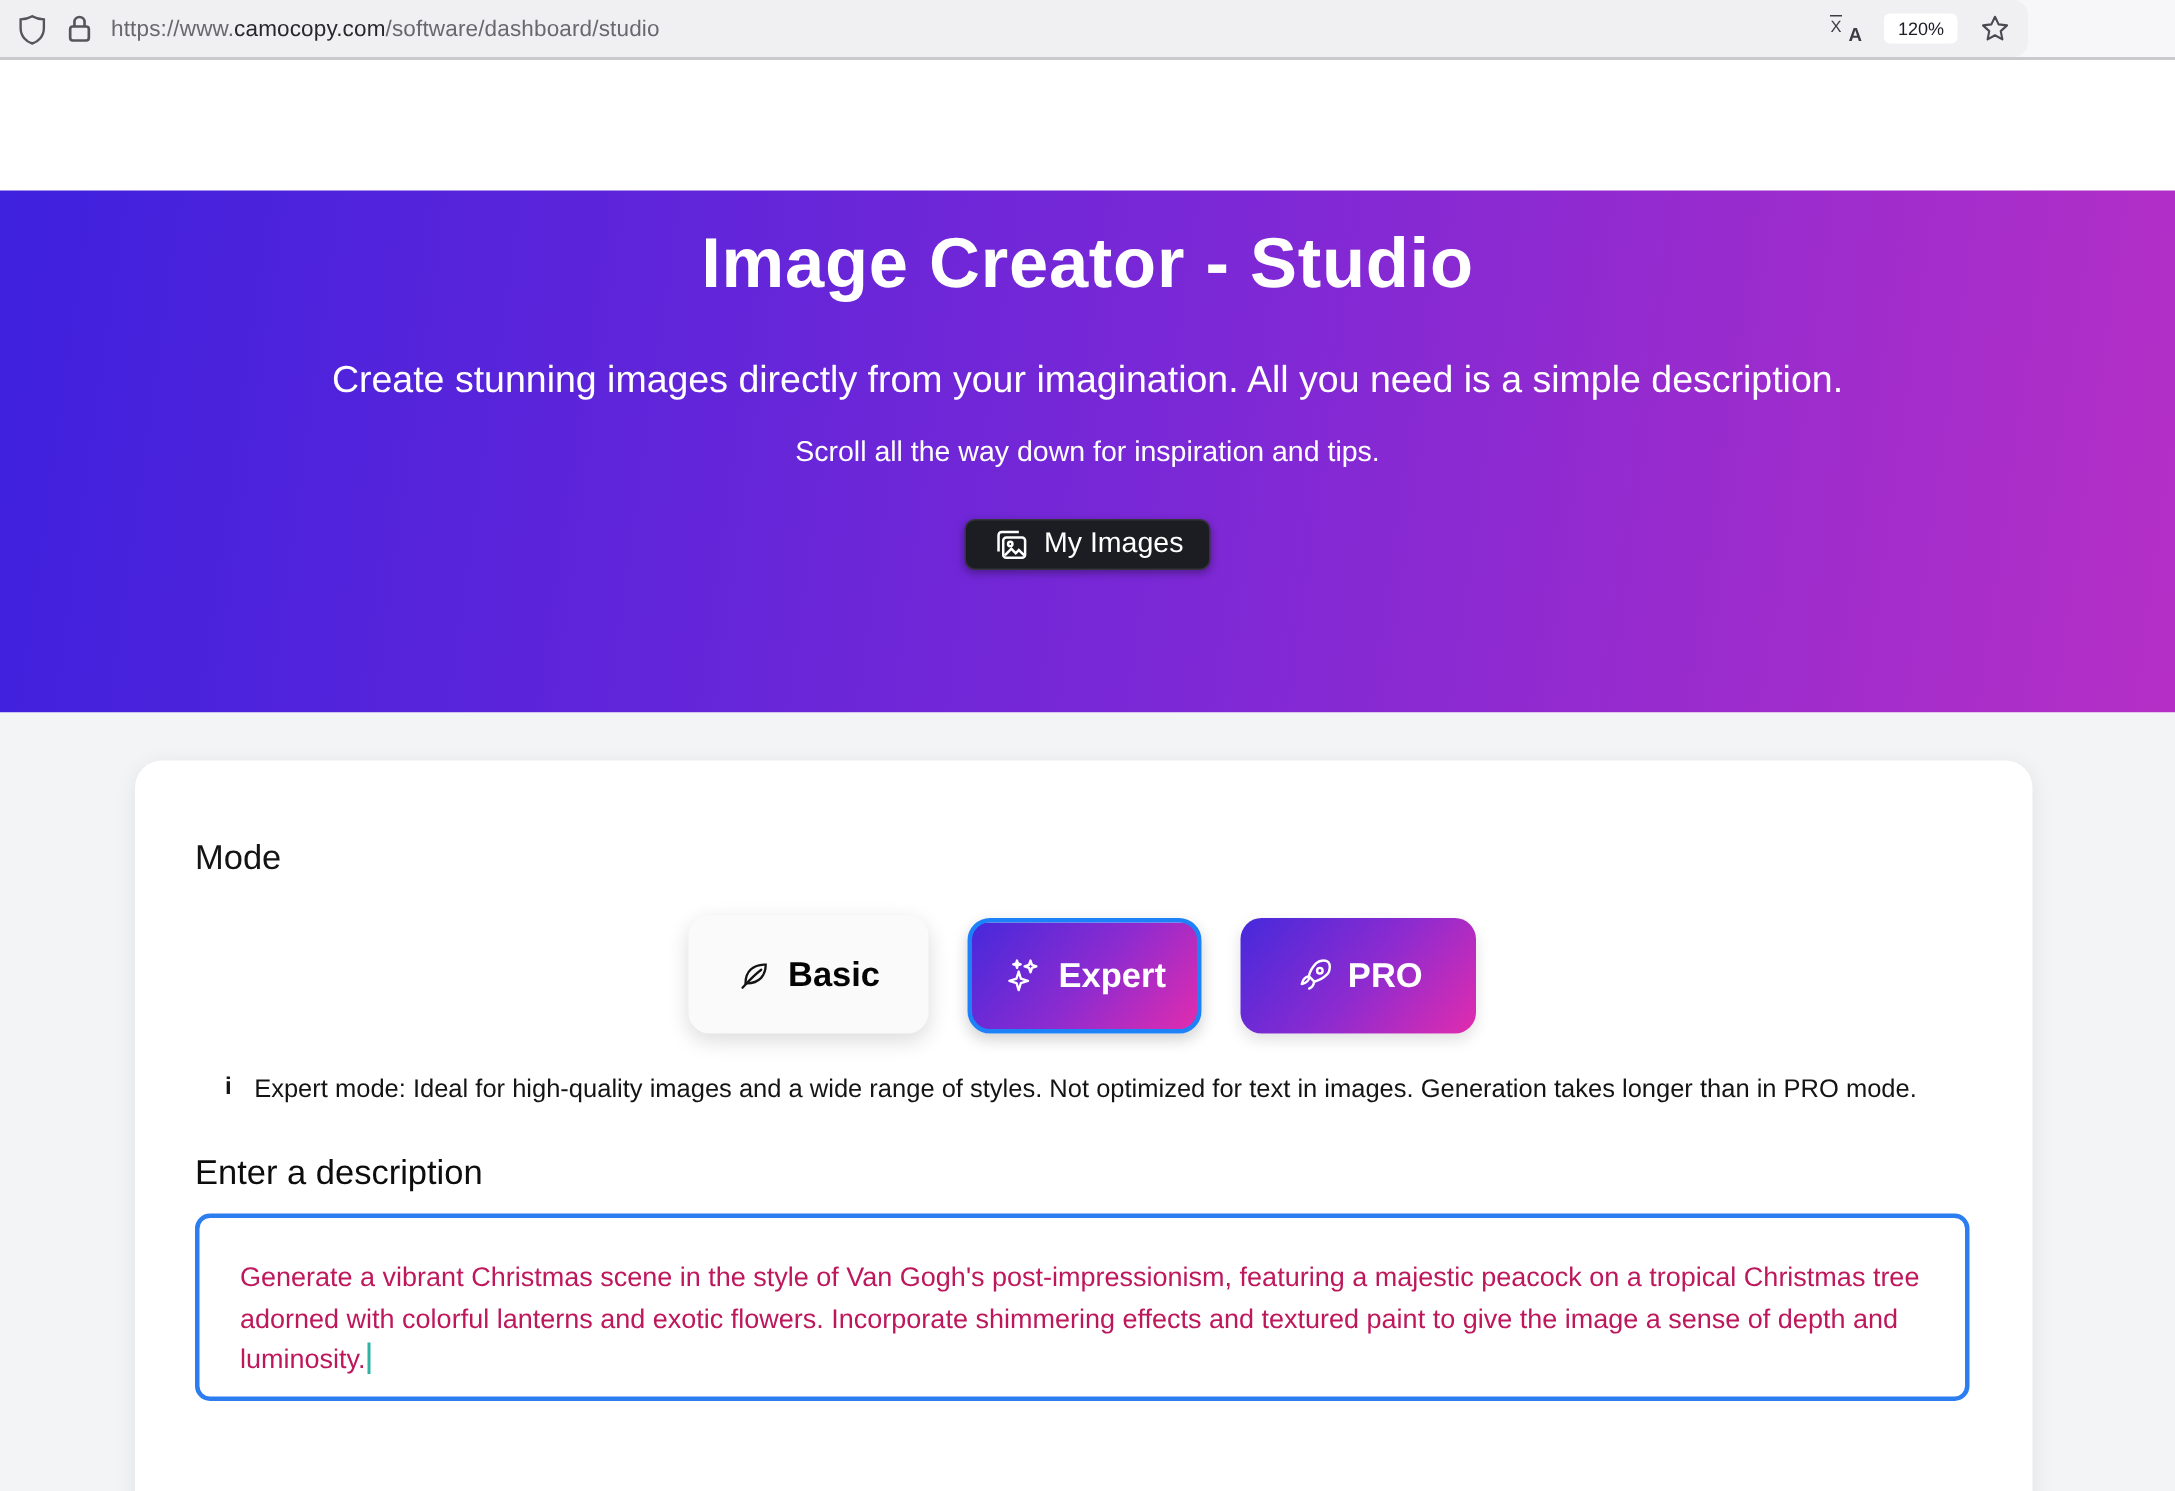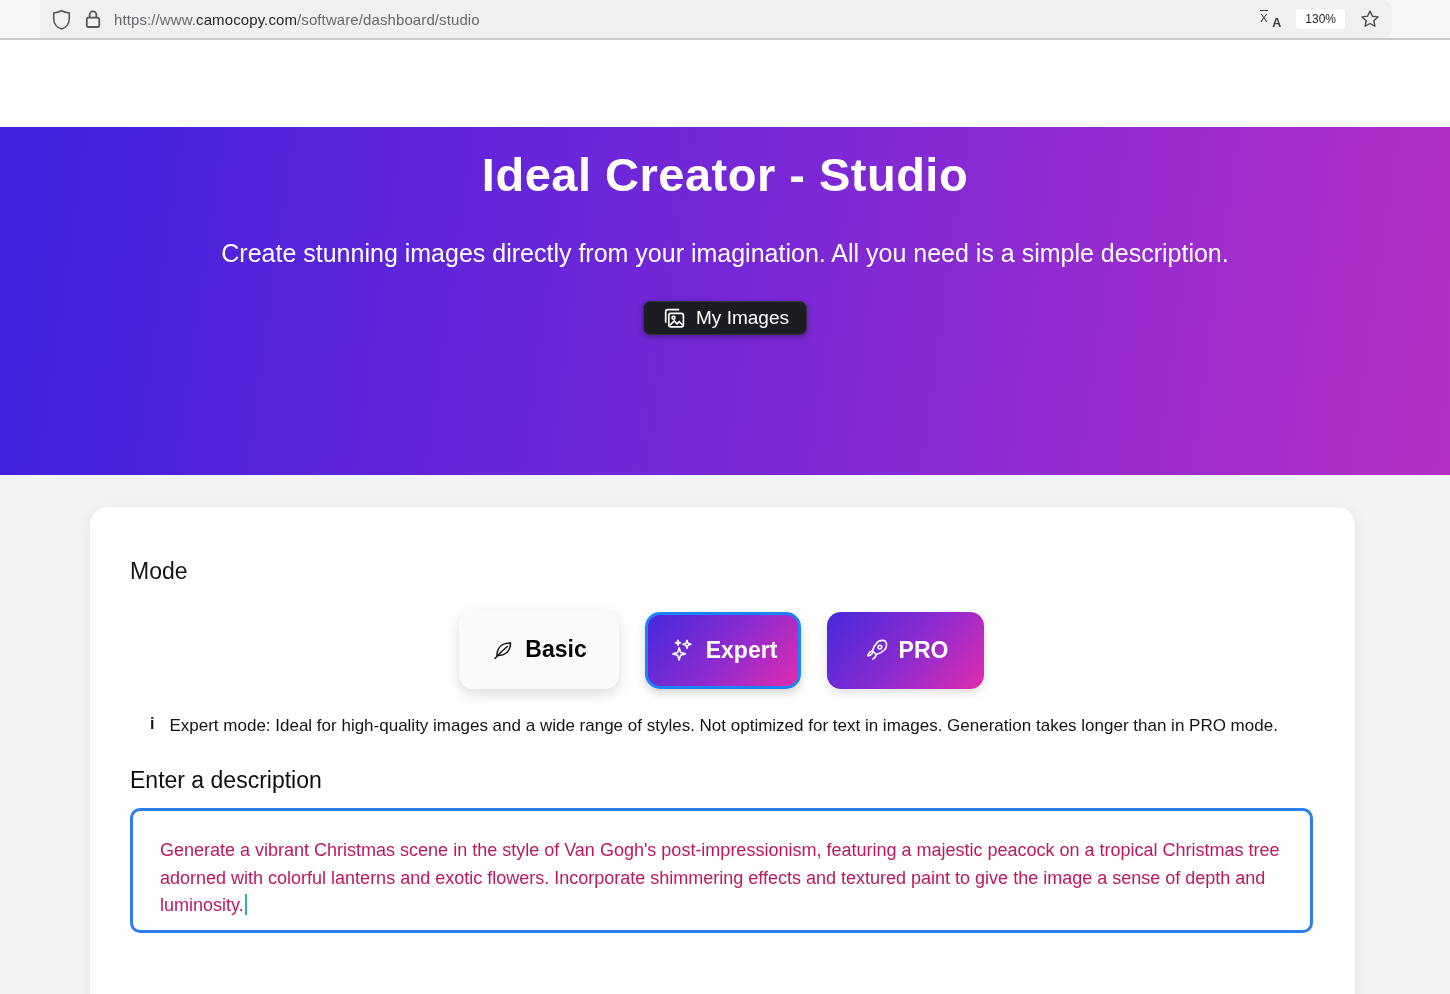--- a/index.html
+++ b/index.html
@@ -2,21 +2,21 @@
 <html><head>
 <meta charset="utf-8">
 <style>
   * { margin:0; padding:0; box-sizing:border-box; }
   html,body { width:1450px; height:994px; overflow:hidden; background:#fff;
               font-family:"Liberation Sans", sans-serif; }
 
   
   .toolbar { height:40px; background:#f7f7f9; border-bottom:2px solid #c9c9ce; display:flex; }
   .url-bar { width:1352px; height:38px; background:#f0f0f2; border-radius:0 10px 10px 0;
-             display:flex; align-items:center; padding:0 12px 0 12px;margin-left:40px; }
+             display:flex; align-items:center; padding:0 12px 0 12px; }
   .tb-icon { display:inline-flex; align-items:center; justify-content:center; }
   .shield { margin-right:14px; }
   .lock { margin-right:13px; }
   .url { font-size:15px; color:#68686e; letter-spacing:.1px; white-space:nowrap; }
   .url .domain { color:#28282c; }
   .tool-right { margin-left:auto; display:flex; align-items:center; gap:15px; }
   .translate-icon { position:relative; width:21px; height:19px; }
   .translate-icon .tx { position:absolute; top:0; left:0; font-size:11px; color:#3c3c42;
                         border-top:1.6px solid #3c3c42; line-height:1.15; padding-top:1px; }
   .translate-icon .ta { position:absolute; bottom:-1px; right:0; font-size:12.5px;
@@ -87,35 +87,36 @@
           <rect x="2" y="9.5" width="14" height="10.5" rx="2" fill="none" stroke="#55555c" stroke-width="2"></rect>
           <path d="M5.2 9.5 V6.2 a3.8 3.8 0 0 1 7.6 0 V9.5" fill="none" stroke="#55555c" stroke-width="2"></path>
         </svg>
     </span>
     <span class="url"><span>https://www.</span><span class="domain">camocopy.com</span><span>/software/dashboard/studio</span></span>
     <span class="tool-right">
       <span class="translate-icon">
           <span class="tx">X</span>
           <span class="ta">A</span>
         </span>
-      <span class="zoom-pill">130%</span>
+      <span class="zoom-pill">120%</span>
       <span class="tb-icon">
         <svg width="20" height="20" viewBox="0 0 24 24">
             <path d="M12 2.6 l2.9 6.1 6.7 .8 -5 4.6 1.3 6.6 -5.9 -3.3 -5.9 3.3 1.3 -6.6 -5 -4.6 6.7 -.8 z" fill="none" stroke="#4a4a50" stroke-width="1.7" stroke-linejoin="round"></path>
           </svg>
       </span>
     </span>
   </div>
 </div>
 
 <div class="white-gap"></div>
 
 <section class="hero">
-  <h1>Ideal Creator - Studio</h1>
+  <h1>Image Creator - Studio</h1>
   <p class="subtitle">Create stunning images directly from your imagination. All you need is a simple description.</p>
+  <p class="tip">Scroll all the way down for inspiration and tips.</p>
   <button class="my-images-btn">
     <span class="tb-icon">
       <svg width="25" height="25" viewBox="0 0 24 24" fill="none" stroke="#fff" stroke-width="1.6">
         <path d="M4.5 16 V5.5 a2 2 0 0 1 2 -2 H17.5"></path>
         <rect x="7.5" y="7" width="14" height="13" rx="2" fill="#1c1c23"></rect>
         <circle cx="12" cy="11.2" r="1.4"></circle>
         <path d="M8.5 18.5 l4.2 -4.2 2.8 2.8 2 -2 3.5 3.4"></path>
       </svg>
     </span>
     <span>My Images</span>

